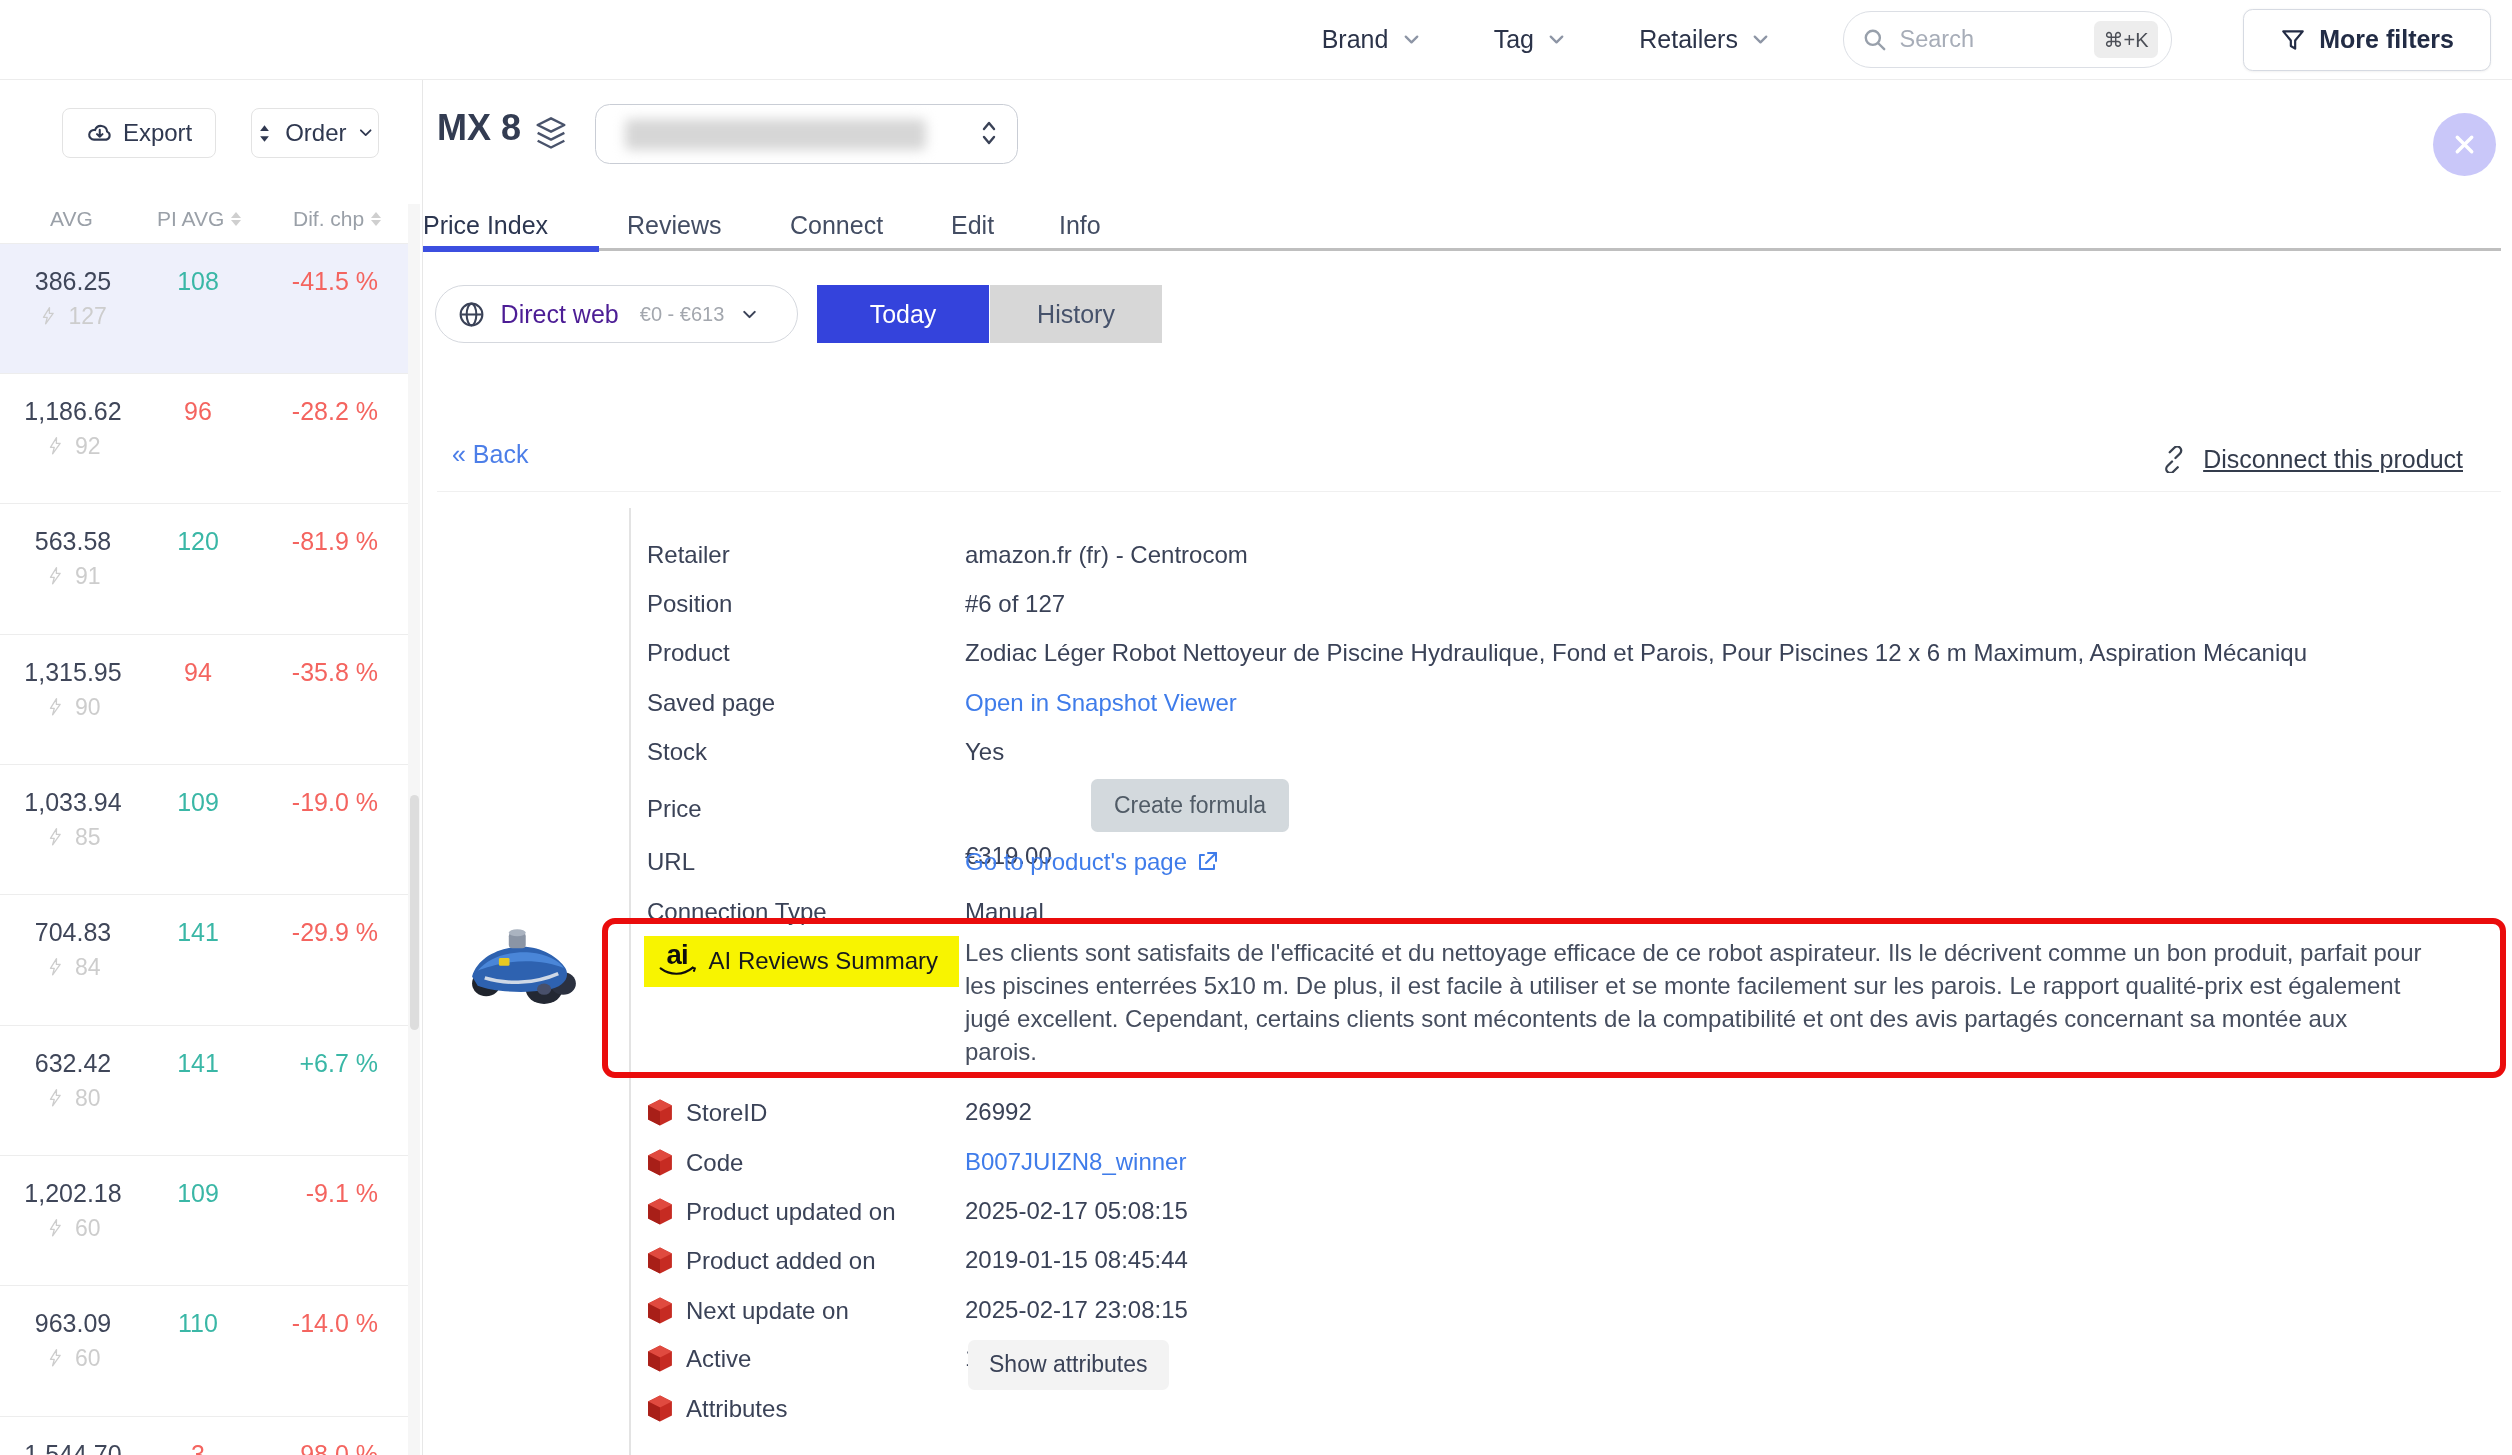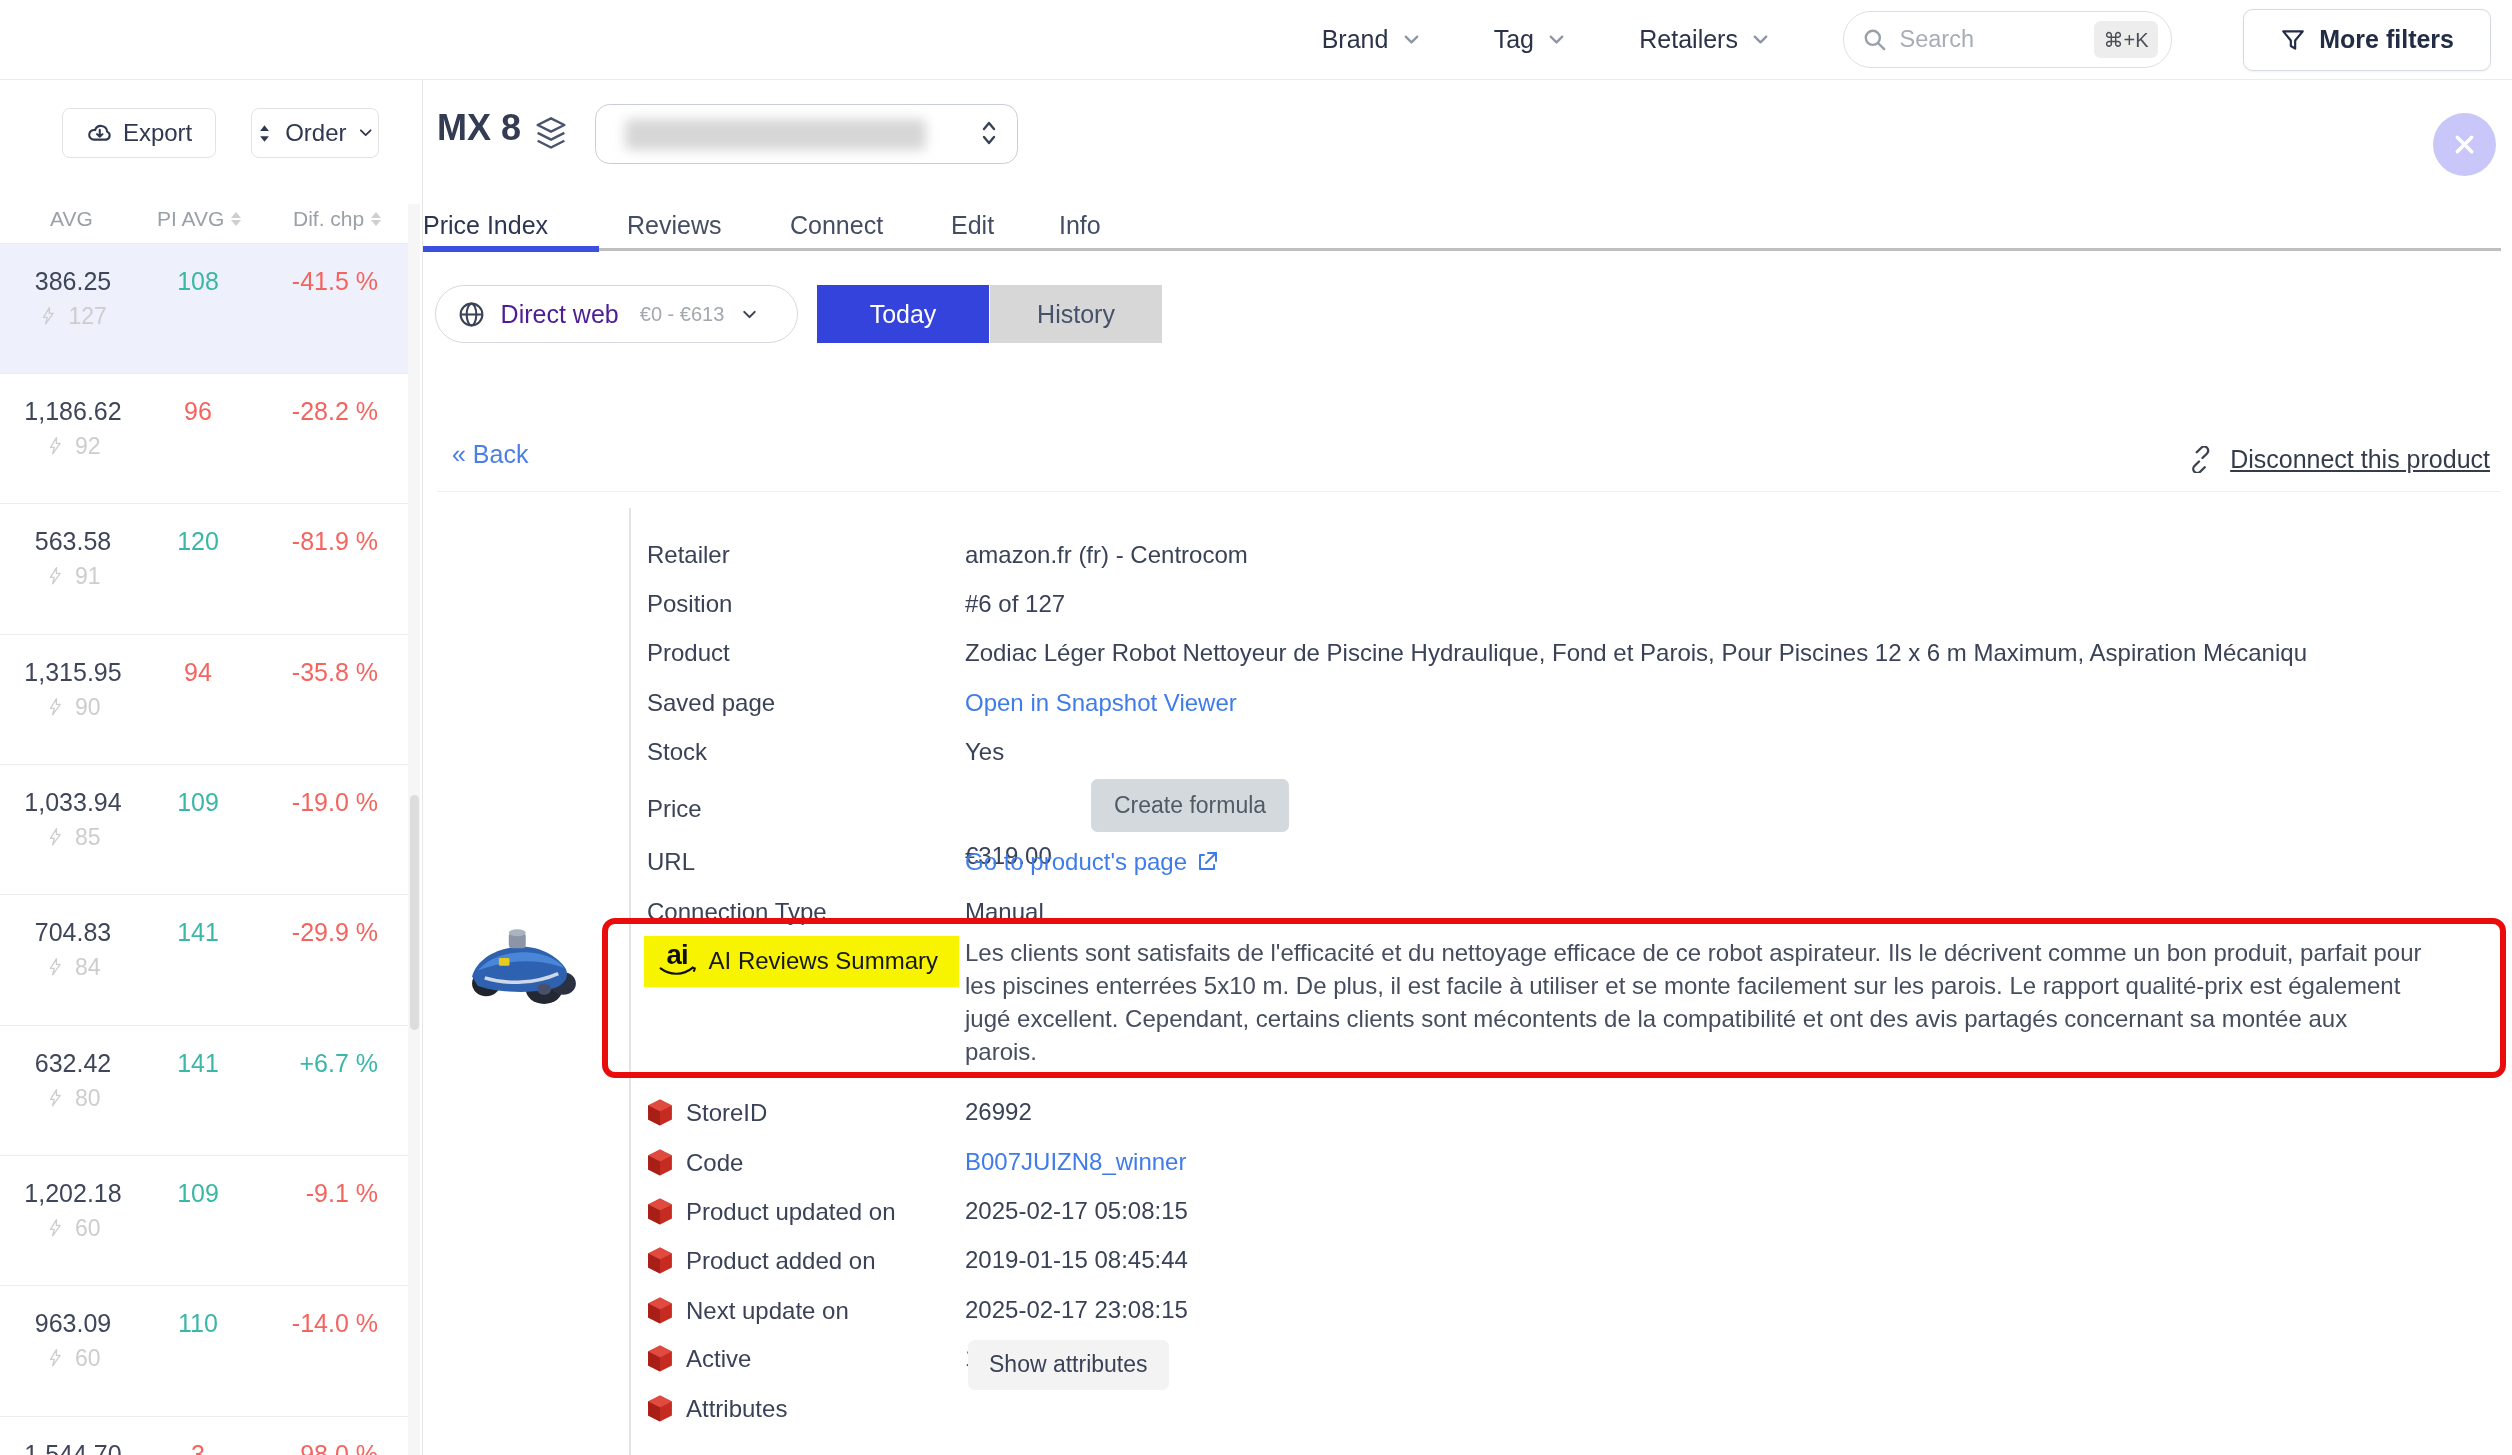--- a/index.html
+++ b/index.html
@@ -67,21 +67,21 @@
              border-radius:29px; display:flex; align-items:center; gap:14.6px; padding:0 21px; background:#fff; cursor:pointer; }
   .srcpill .name { font-size:25px; color:#4c1d95; }
   .srcpill .range { font-size:20px; color:#a3a7ae; margin-left:6.5px; }
   .togglebtn { position:absolute; top:285px; height:58px; width:172px; display:flex; align-items:center;
                justify-content:center; font-size:25px; cursor:pointer; }
   .today   { left:817px; background:#3443dc; color:#fff; }
   .history { left:990px; background:#d7d7d7; color:#46526b; }
 
   
   .backlink { position:absolute; left:452px; top:440px; font-size:25px; color:#4c7ee8; cursor:pointer; }
-  .disconnect { position:absolute; right:22px; top:445px; display:flex; align-items:center; gap:16px;
+  .disconnect { position:absolute; right:49px; top:445px; display:flex; align-items:center; gap:16px;
                 font-size:25px; color:#343c4c; text-decoration:underline; cursor:pointer; }
   .backrow-line { position:absolute; left:437px; top:491px; width:2064px; height:0.8px; background:#f0f0f0; }
 
   
   .vline { position:absolute; left:629px; top:508px; width:1.6px; bottom:0; background:#e3e3e3; }
   .dl { position:absolute; left:647px; font-size:24px; color:#3a4257; display:flex; align-items:center; gap:13px; }
   .dv { position:absolute; left:965px; font-size:24px; color:#3a4257; white-space:nowrap; }
   .dv.clip { width:1361px; overflow:hidden; }
   .link { color:#3f7cea; cursor:pointer; text-decoration:none; }
   .graybtn { position:absolute; background:#d3d9dd; color:#505b66; font-size:23px; border:none;

